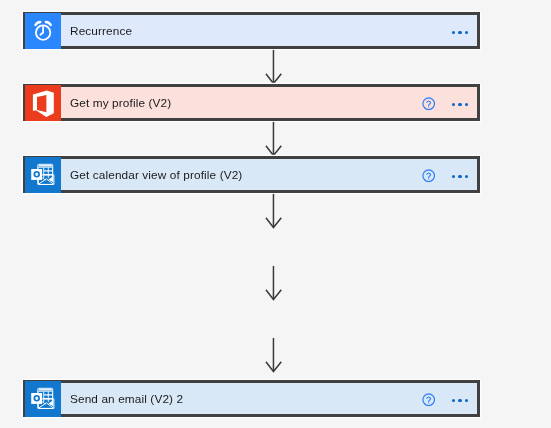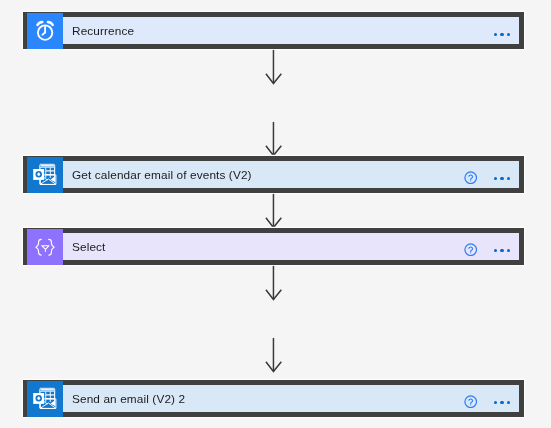--- a/index.html
+++ b/index.html
@@ -1,19 +1,19 @@
 <!DOCTYPE html>
 <html><head>
 <meta charset="utf-8">
 <style>
   html,body{margin:0;padding:0;}
   body{width:551px;height:428px;background:#f5f5f5;font-family:"Liberation Sans",sans-serif;overflow:hidden;}
   #flow{position:relative;width:551px;height:428px;}
-  .card{position:absolute;left:23px;width:501px;height:37px;display:flex;align-items:center;
-        border:5px solid #404040;box-sizing:border-box;
+  .card{position:absolute;left:23px;width:457px;height:37px;display:flex;align-items:center;
+        border:3px solid #404040;box-sizing:border-box;
         box-shadow:0 0 0 1.2px #fdfdfd;text-align:right;}
   .icon{width:36px;height:36px;flex:0 0 36px;display:flex;align-items:center;justify-content:center;margin:-1px 0 -1px -1px;}
   .title{margin-left:9px;font-size:11.8px;color:#1b1b1b;white-space:nowrap;letter-spacing:0.01em;}
   .right{position:absolute;right:0;top:0;bottom:0;width:70px;}
   .helpicon{position:absolute;left:14.7px;top:10.0px;width:13.4px;height:13.4px;line-height:0;}
   .dots{position:absolute;left:44.8px;top:15.8px;width:16.5px;height:3.2px;display:flex;justify-content:space-between;}
   .dots i{width:3.2px;height:3.2px;border-radius:50%;background:#0a65c6;display:block;}
   .arrow{position:absolute;left:265px;width:18px;height:36px;}
 </style>
 </head>
@@ -40,20 +40,40 @@
           <i></i>
         </div>
     </div>
   </div>
     <div class="arrow" style="top:49px"><svg viewBox="0 0 18 36" width="18" height="36" shape-rendering="geometricPrecision">
         <g stroke="#3b3a39" stroke-width="1.5" fill="none">
           <path d="M8.45 0.9 V34.2"></path>
           <path d="M0.9 24.7 L8.45 34.5 L16.3 24.7"></path>
         </g>
       </svg></div>
+    <div class="card" style="top:84px;background:#fce0dc">
+    <div class="icon" style="background:#eb3c1e">
+        <svg viewBox="0 0 36 36" width="36" height="36">
+          <path fill="#fff" d="M21.9 5.4 L7.9 9.5 V26.1 L12.0 24.9 V12.1 L21.4 9.9 V27.2 L9.3 24.2 L21.3 31.9 L28.8 28.3 V7.8 Z"></path>
+        </svg>
+      </div>
+    <div class="title">Get my profile (V2)</div>
+    <div class="right">
+      <div class="helpicon" title="?"><svg viewBox="0 0 13.4 13.4" width="13.4" height="13.4">
+  <circle cx="6.7" cy="6.7" r="5.8" fill="none" stroke="#2b7cf5" stroke-width="1.2"></circle>
+  <path d="M4.85 5.25 a1.92 1.92 0 0 1 3.72 0.5 c0 1.15 -1.62 1.5 -1.85 2.35 l-0.02 0.35" fill="none" stroke="#2b7cf5" stroke-width="1.1" stroke-linecap="round"></path>
+  <circle cx="6.7" cy="9.85" r="0.6" fill="#2b7cf5"></circle>
+</svg></div>
+      <div class="dots" title="...">
+          <i></i>
+          <i></i>
+          <i></i>
+        </div>
+    </div>
+  </div>
     <div class="arrow" style="top:121px"><svg viewBox="0 0 18 36" width="18" height="36" shape-rendering="geometricPrecision">
         <g stroke="#3b3a39" stroke-width="1.5" fill="none">
           <path d="M8.45 0.9 V34.2"></path>
           <path d="M0.9 24.7 L8.45 34.5 L16.3 24.7"></path>
         </g>
       </svg></div>
     <div class="card" style="top:156px;background:#d9e8f7">
     <div class="icon" style="background:#1278cf">
         <svg viewBox="0 0 36 36" width="36" height="36">
    <g fill="none" stroke="#fff" stroke-width="0.95" stroke-linejoin="round">
@@ -75,64 +95,40 @@
      <path fill="#fff" d="M28.2 19.3 L28.2 25.3 L23.4 22.4 Z"></path>
      <path fill="none" stroke="#fff" stroke-width="0.95" stroke-linejoin="round" d="M13.2 17.9 H28.9 V27.4 H13.2 Z"></path>
      <path fill="none" stroke="#fff" stroke-width="0.95" d="M13.3 27.3 L21.3 21.9 L28.8 27.3"></path>
      <path fill="none" stroke="#fff" stroke-width="0.85" d="M13.3 18.2 L20.6 23.1"></path>
    </g>
    <rect x="6.2" y="12.0" width="10.9" height="10.9" fill="#fff"></rect>
    <circle cx="11.75" cy="17.3" r="3.2" fill="#1278cf"></circle>
    <ellipse cx="11.75" cy="17.3" rx="1.35" ry="1.8" fill="#fff"></ellipse>
  </svg>
       </div>
-    <div class="title">Get calendar email of events (V2)</div>
+    <div class="title">Get calendar view of profile (V2)</div>
     <div class="right">
       <div class="helpicon" title="?"><svg viewBox="0 0 13.4 13.4" width="13.4" height="13.4">
   <circle cx="6.7" cy="6.7" r="5.8" fill="none" stroke="#2b7cf5" stroke-width="1.2"></circle>
   <path d="M4.85 5.25 a1.92 1.92 0 0 1 3.72 0.5 c0 1.15 -1.62 1.5 -1.85 2.35 l-0.02 0.35" fill="none" stroke="#2b7cf5" stroke-width="1.1" stroke-linecap="round"></path>
   <circle cx="6.7" cy="9.85" r="0.6" fill="#2b7cf5"></circle>
 </svg></div>
       <div class="dots" title="...">
           <i></i>
           <i></i>
           <i></i>
         </div>
     </div>
   </div>
     <div class="arrow" style="top:193px"><svg viewBox="0 0 18 36" width="18" height="36" shape-rendering="geometricPrecision">
         <g stroke="#3b3a39" stroke-width="1.5" fill="none">
           <path d="M8.45 0.9 V34.2"></path>
           <path d="M0.9 24.7 L8.45 34.5 L16.3 24.7"></path>
         </g>
       </svg></div>
-    <div class="card" style="top:228px;background:#e8e4fb">
-    <div class="icon" style="background:#8e72fd">
-        <svg viewBox="0 0 36 36" width="36" height="36">
-          <g fill="none" stroke="#fff" stroke-width="1.15" stroke-linecap="round" stroke-linejoin="round">
-            <path d="M14.3 10.3 c-2.1 0-2.7 1.0-2.7 2.8 s0 3.9-2.2 4.6 c-0.6 0.2 -0.6 0.8 0 1.0 2.2 0.7 2.2 2.8 2.2 4.6 s0.6 2.8 2.6 2.8"></path>
-            <path d="M21.7 10.3 c2.1 0 2.7 1.0 2.7 2.8 s0 3.9 2.2 4.6 c0.6 0.2 0.6 0.8 0 1.0 -2.2 0.7 -2.2 2.8 -2.2 4.6 s-0.6 2.8 -2.6 2.8"></path>
-            <path d="M14.7 16.7 H22.0 L18.5 20.4 Z M18.4 20.4 V22.5" stroke-width="1.05"></path>
-          </g>
-        </svg>
-      </div>
-    <div class="title">Select</div>
-    <div class="right">
-      <div class="helpicon" title="?"><svg viewBox="0 0 13.4 13.4" width="13.4" height="13.4">
-  <circle cx="6.7" cy="6.7" r="5.8" fill="none" stroke="#2b7cf5" stroke-width="1.2"></circle>
-  <path d="M4.85 5.25 a1.92 1.92 0 0 1 3.72 0.5 c0 1.15 -1.62 1.5 -1.85 2.35 l-0.02 0.35" fill="none" stroke="#2b7cf5" stroke-width="1.1" stroke-linecap="round"></path>
-  <circle cx="6.7" cy="9.85" r="0.6" fill="#2b7cf5"></circle>
-</svg></div>
-      <div class="dots" title="...">
-          <i></i>
-          <i></i>
-          <i></i>
-        </div>
-    </div>
-  </div>
     <div class="arrow" style="top:265px"><svg viewBox="0 0 18 36" width="18" height="36" shape-rendering="geometricPrecision">
         <g stroke="#3b3a39" stroke-width="1.5" fill="none">
           <path d="M8.45 0.9 V34.2"></path>
           <path d="M0.9 24.7 L8.45 34.5 L16.3 24.7"></path>
         </g>
       </svg></div>
     <div class="arrow" style="top:337px"><svg viewBox="0 0 18 36" width="18" height="36" shape-rendering="geometricPrecision">
         <g stroke="#3b3a39" stroke-width="1.5" fill="none">
           <path d="M8.45 0.9 V34.2"></path>
           <path d="M0.9 24.7 L8.45 34.5 L16.3 24.7"></path>

